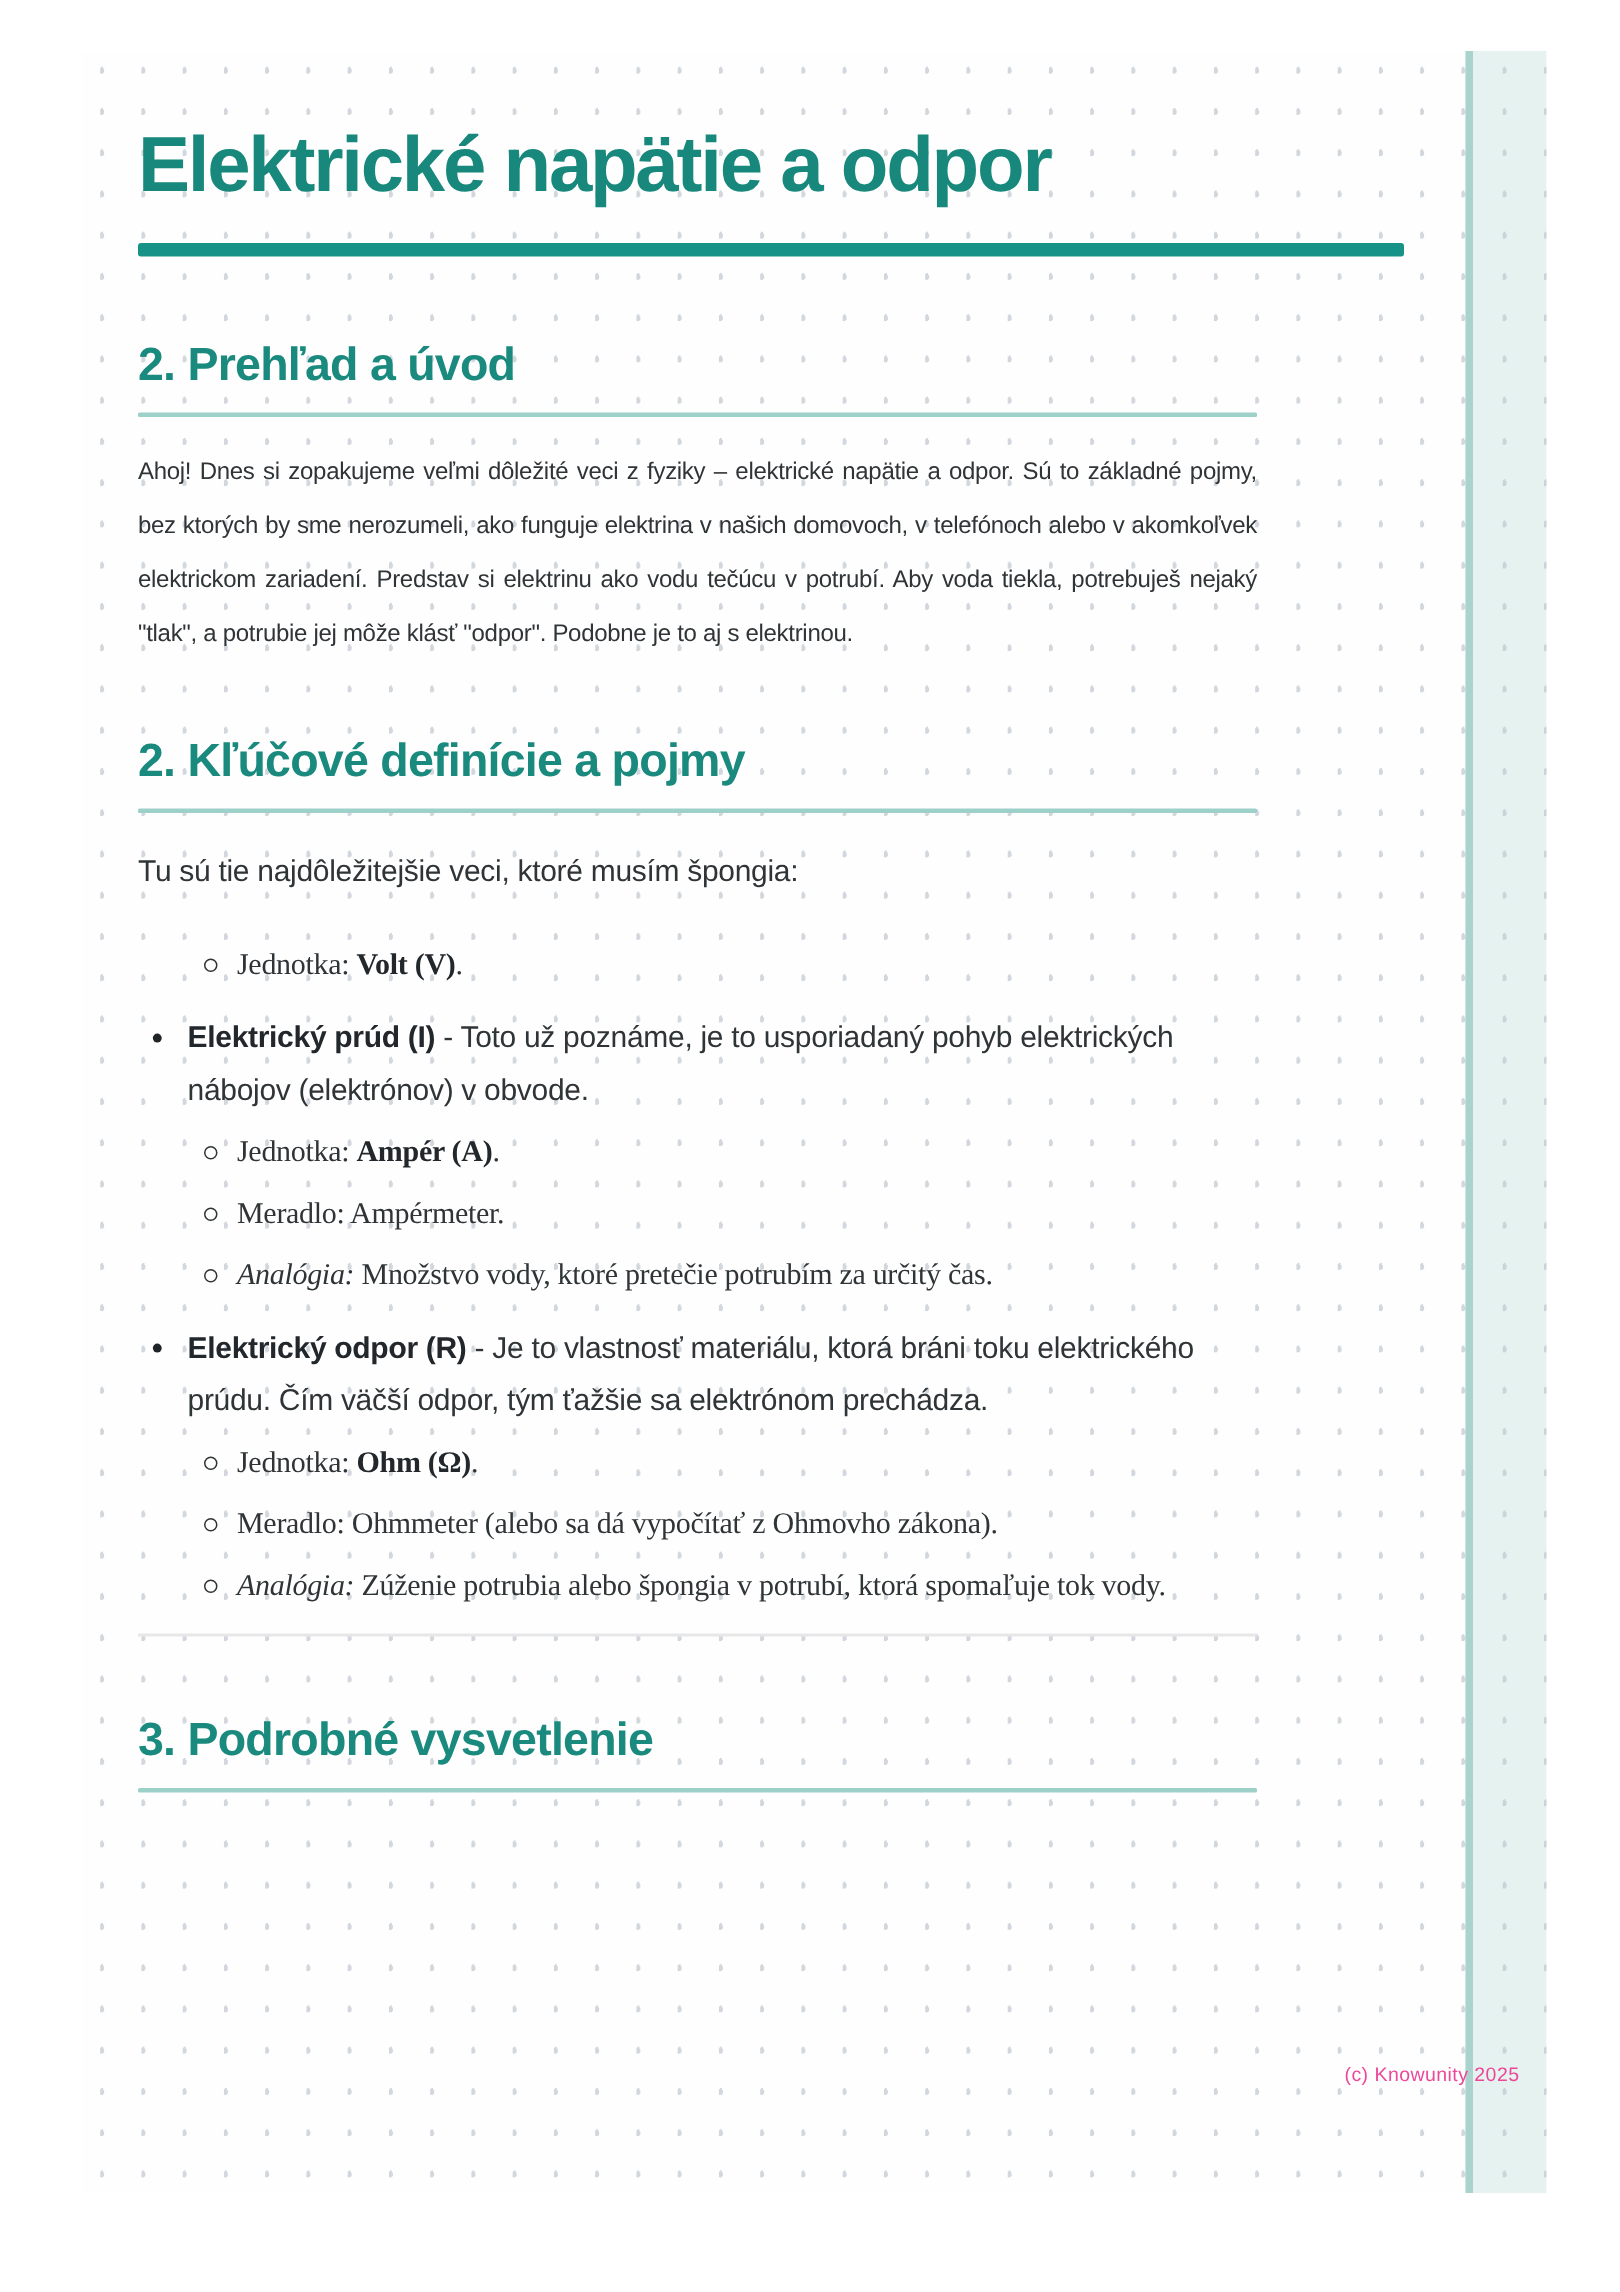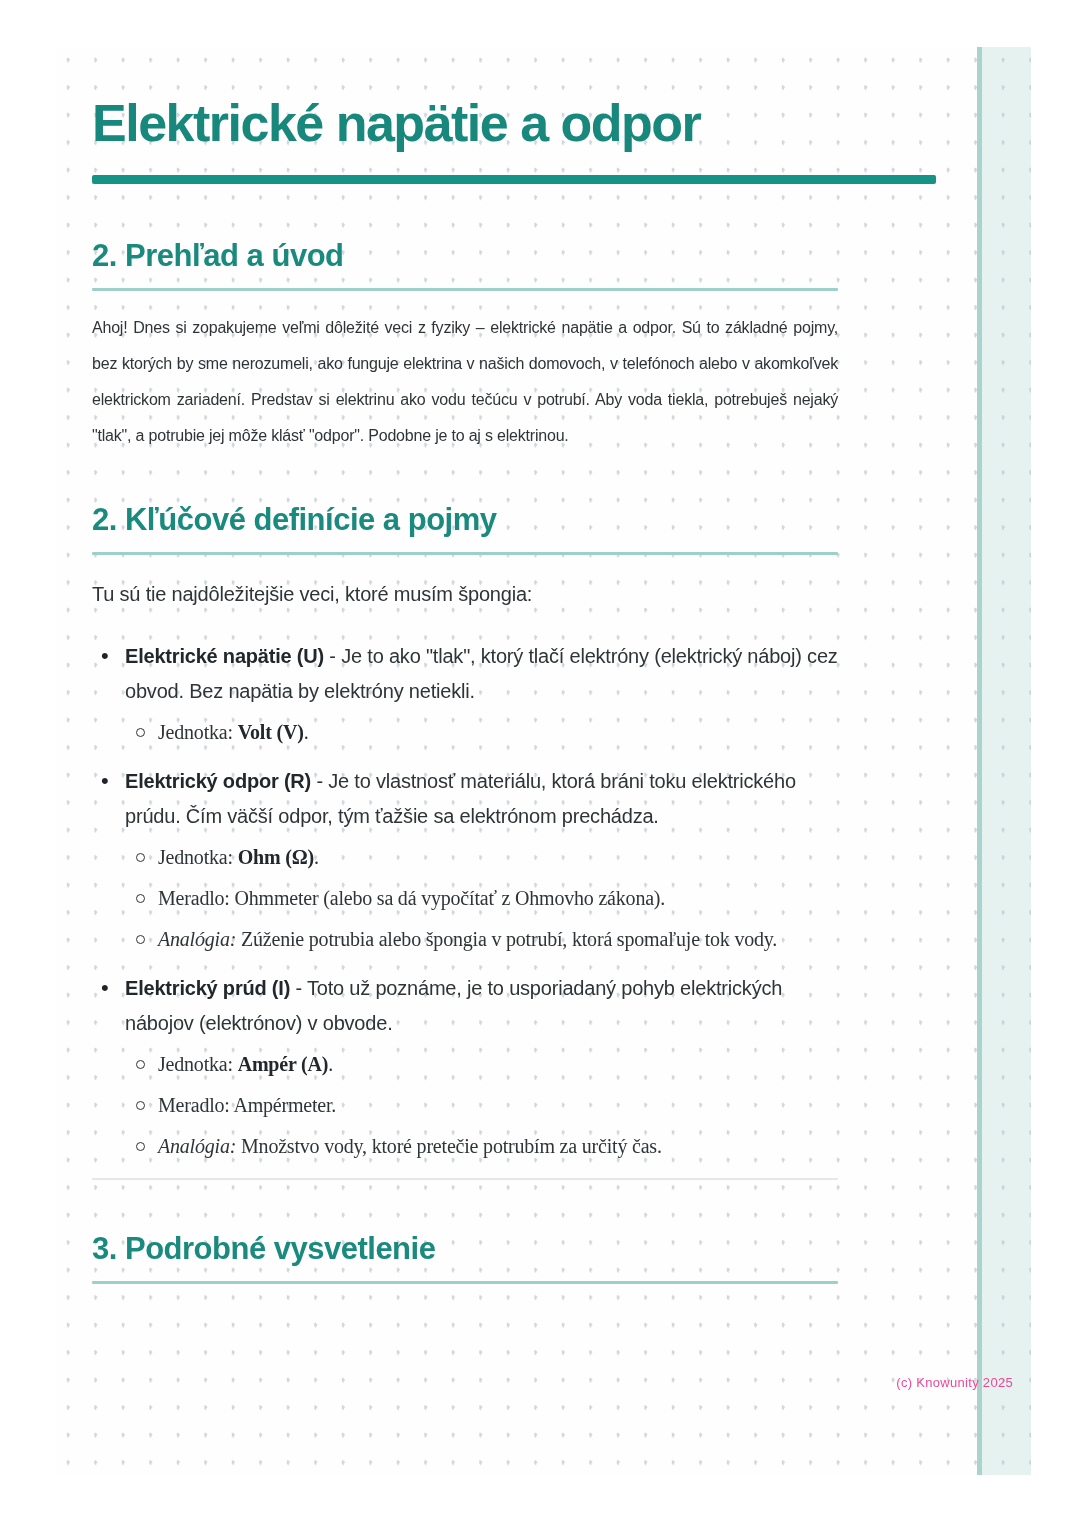--- a/index.html
+++ b/index.html
@@ -6,21 +6,21 @@
   html,body { background:#ffffff; }
   body {
     width:1080px; height:1528px;
     font-family:"Liberation Sans", sans-serif;
     position:relative; overflow:hidden;
   }
   .canvas { position:absolute; inset:0; background:#ffffff; }
 
   
   .sheet {
-    position:absolute; left:55px; top:47px; width:976px; height:1428px;
+    position:absolute; left:55px; top:34px; width:976px; height:1428px;
     background-color:#fefefe;
     background-image:radial-gradient(ellipse 1.4px 2.4px at 13px 13px, #d2d7dd 98%, rgba(255,255,255,0) 100%);
     background-size:27.5px 27.5px;
     overflow:hidden;
   }
   .stripe {
     position:absolute; top:0; right:0; bottom:0; width:54px;
     background:rgba(168,211,203,0.28);
     border-left:5px solid #a9d3cc;
   }
@@ -91,41 +91,40 @@
       <div class="rule-thin"></div>
       <p class="lead">Ahoj! Dnes si zopakujeme veľmi dôležité veci z fyziky – elektrické napätie a odpor. Sú to základné pojmy, bez ktorých by sme nerozumeli, ako funguje elektrina v našich domovoch, v telefónoch alebo v akomkoľvek elektrickom zariadení. Predstav si elektrinu ako vodu tečúcu v potrubí. Aby voda tiekla, potrebuješ nejaký "tlak", a potrubie jej môže klásť "odpor". Podobne je to aj s elektrinou.</p>
 
       <h2 class="mt-h2b">2. Kľúčové definície a pojmy</h2>
       <div class="rule-thin"></div>
       <p class="intro">Tu sú tie najdôležitejšie veci, ktoré musím špongia:</p>
 
       <ul class="terms">
 
         <li>
-          <div class="term-line"><span class="b">Elektrické napätie (U)</span><span> - Je to ako "tlak", ktorý tlačí elektróny (elektrický náboj) cez obvod. Bez napätia by elektróny netiekli.</span></div>
           <ul class="subs">
             <li><span>Jednotka: </span><span class="b">Volt (V)</span><span>.</span></li>
+          </ul>
+        </li>
+
+        <li>
+          <div class="term-line"><span class="b">Elektrický prúd (I)</span><span> - Toto už poznáme, je to usporiadaný pohyb elektrických nábojov (elektrónov) v obvode.</span></div>
+          <ul class="subs">
+            <li><span>Jednotka: </span><span class="b">Ampér (A)</span><span>.</span></li>
+            <li><span>Meradlo: Ampérmeter.</span></li>
+            <li><span class="i">Analógia:</span><span> Množstvo vody, ktoré pretečie potrubím za určitý čas.</span></li>
           </ul>
         </li>
 
         <li>
           <div class="term-line"><span class="b">Elektrický odpor (R)</span><span> - Je to vlastnosť materiálu, ktorá bráni toku elektrického prúdu. Čím väčší odpor, tým ťažšie sa elektrónom prechádza.</span></div>
           <ul class="subs">
             <li><span>Jednotka: </span><span class="b">Ohm (Ω)</span><span>.</span></li>
             <li><span>Meradlo: Ohmmeter (alebo sa dá vypočítať z Ohmovho zákona).</span></li>
             <li><span class="i">Analógia:</span><span> Zúženie potrubia alebo špongia v potrubí, ktorá spomaľuje tok vody.</span></li>
-          </ul>
-        </li>
-
-        <li>
-          <div class="term-line"><span class="b">Elektrický prúd (I)</span><span> - Toto už poznáme, je to usporiadaný pohyb elektrických nábojov (elektrónov) v obvode.</span></div>
-          <ul class="subs">
-            <li><span>Jednotka: </span><span class="b">Ampér (A)</span><span>.</span></li>
-            <li><span>Meradlo: Ampérmeter.</span></li>
-            <li><span class="i">Analógia:</span><span> Množstvo vody, ktoré pretečie potrubím za určitý čas.</span></li>
           </ul>
         </li>
 
       </ul>
 
       <div class="divider"></div>
 
       <h2 class="mt-h2c">3. Podrobné vysvetlenie</h2>
       <div class="rule-thin"></div>
 

